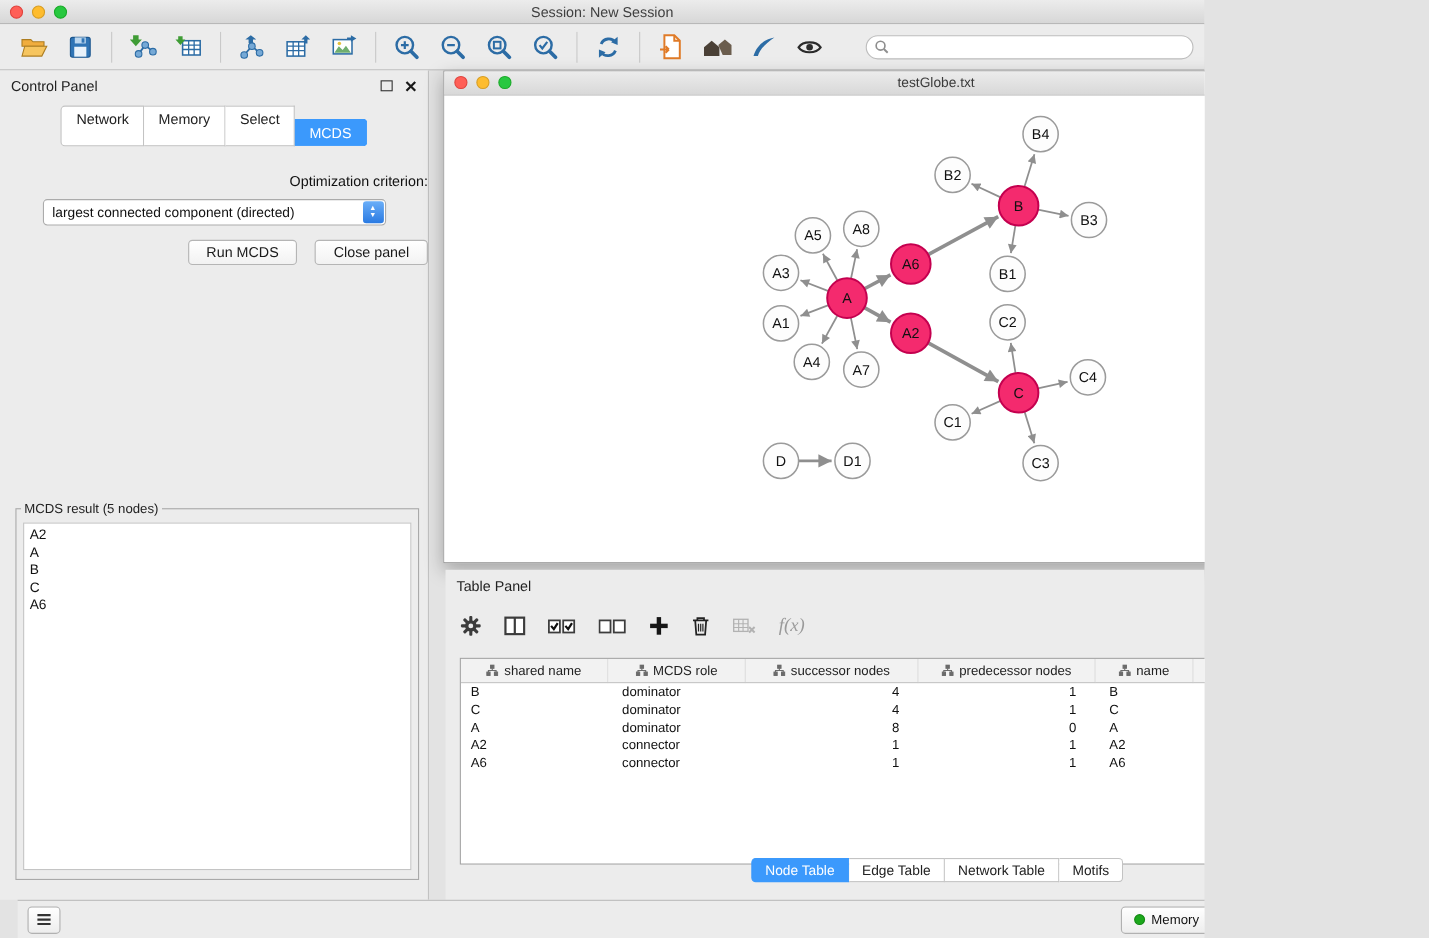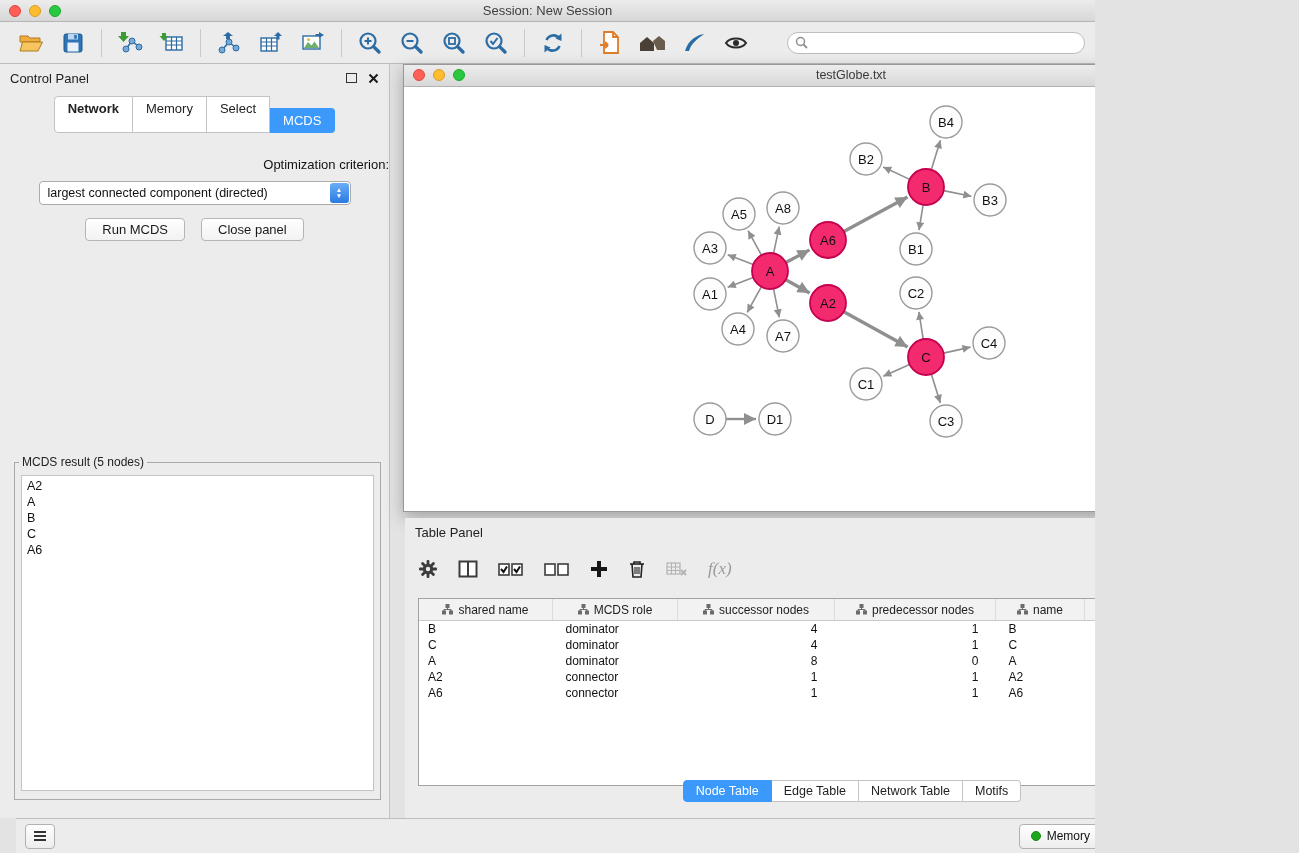--- a/index.html
+++ b/index.html
@@ -22,28 +22,28 @@
   .search-box{margin-left:auto;width:298px;height:22px;background:#fff;border:1px solid #bdbdbd;border-radius:12px;display:flex;align-items:center;padding:0 7px;box-sizing:border-box;gap:4px;}
   .search-box input{border:none;outline:none;flex:1;font-size:12px;background:transparent;font-family:inherit;}
 
   
   .control-panel{position:absolute;left:0;top:64px;width:390px;height:754px;background:#ececec;border-right:1px solid #c2c2c2;box-sizing:border-box;}
   .panel-header{height:28px;display:flex;align-items:center;padding:0 10px;font-size:13px;color:#222;}
   .panel-controls{margin-left:auto;display:flex;align-items:center;gap:11px;}
   .float-box{width:9px;height:8px;border:1.5px solid #333;display:inline-block;}
   .cp-tabs{display:flex;justify-content:center;margin-top:4px;}
   .cp-tab{font-size:13px;padding:4px 13px;background:#fff;border:1px solid #c3c3c3;border-left:none;color:#222;}
-  .cp-tab:first-child{border-left:1px solid #c3c3c3;border-radius:4px 0 0 4px;font-weight:bold;}
+  .cp-tab:first-child{border-left:1px solid #c3c3c3;border-radius:4px 0 0 4px;}
   .cp-tab:last-child{border-radius:0 4px 4px 0;margin-top:12px;}
   .cp-tab.active{background:#3b99fc;border-color:#3b99fc;color:#fff;}
   .opt-label{text-align:right;font-size:13px;color:#111;margin-top:24px;}
   .dropdown{margin:9px auto 0;width:312px;height:24px;background:#fff;border:1px solid #ababab;border-radius:4px;display:flex;align-items:center;box-sizing:border-box;}
   .dropdown-text{flex:1;font-size:12.5px;color:#111;padding-left:8px;white-space:nowrap;overflow:hidden;}
   .dropdown-stepper{width:19px;height:20px;margin-right:1px;border-radius:3px;background:linear-gradient(#6aaef8,#2a7ae2);display:flex;flex-direction:column;align-items:center;justify-content:center;color:#fff;font-size:6.5px;line-height:6px;}
-  .cp-buttons{display:flex;justify-content:center;gap:16px;margin-top:13px;}
+  .cp-buttons{display:flex;justify-content:flex-end;gap:16px;margin-top:13px;}
   .btn{height:23px;padding:0 16px;background:linear-gradient(#ffffff,#f2f2f2);border:1px solid #b5b5b5;border-radius:4px;font-size:13px;color:#1a1a1a;font-family:inherit;}
   .result-group{position:absolute;left:14px;right:8px;top:391px;bottom:18px;border:1px solid #a9a9a9;margin:0;padding:0;}
   .result-group legend{font-size:12px;color:#222;padding:0 3px;margin-left:4px;}
   .result-list{position:absolute;left:6px;right:6px;top:6px;bottom:8px;background:#fff;border:1px solid #c4c4c4;padding:2px 5px;font-size:12.5px;color:#111;overflow:auto;box-sizing:border-box;}
   .result-item{line-height:16px;}
 
   
   .network-window{position:absolute;left:403px;top:64px;width:896px;height:448px;background:#fff;border:1px solid #989898;box-shadow:0 6px 16px rgba(0,0,0,0.28);box-sizing:border-box;}
   .nw-titlebar{position:relative;height:21px;background:linear-gradient(#ececec,#d8d8d8);border-bottom:1px solid #b3b3b3;}
   .nw-titlebar .lights{top:4px;}

